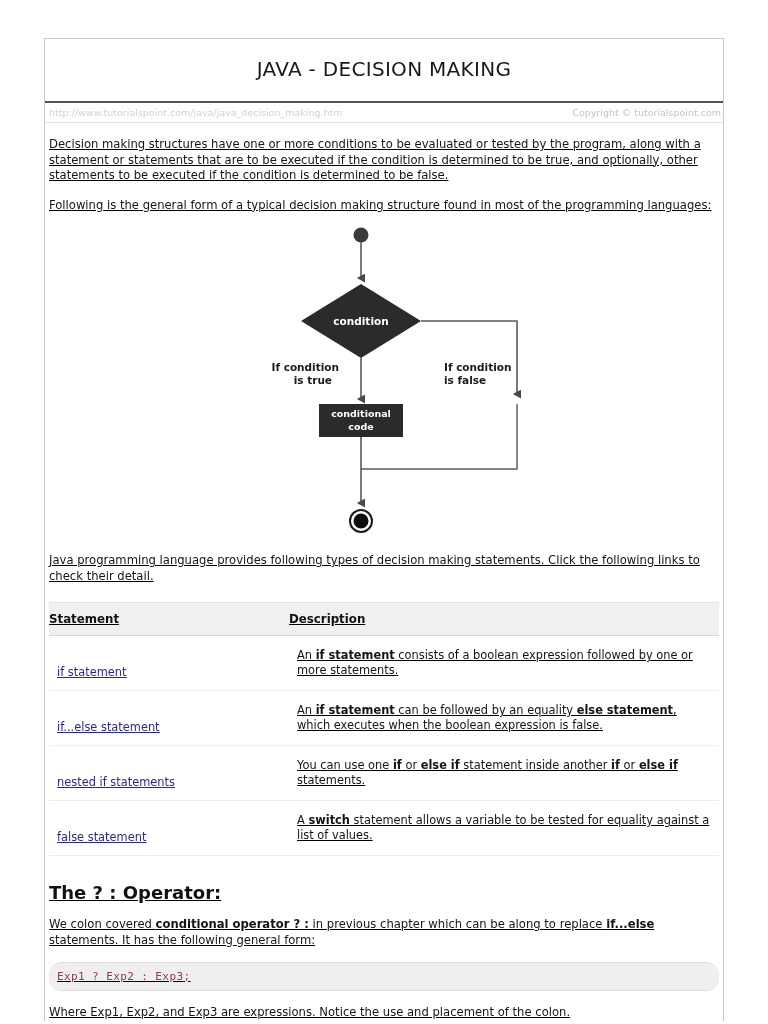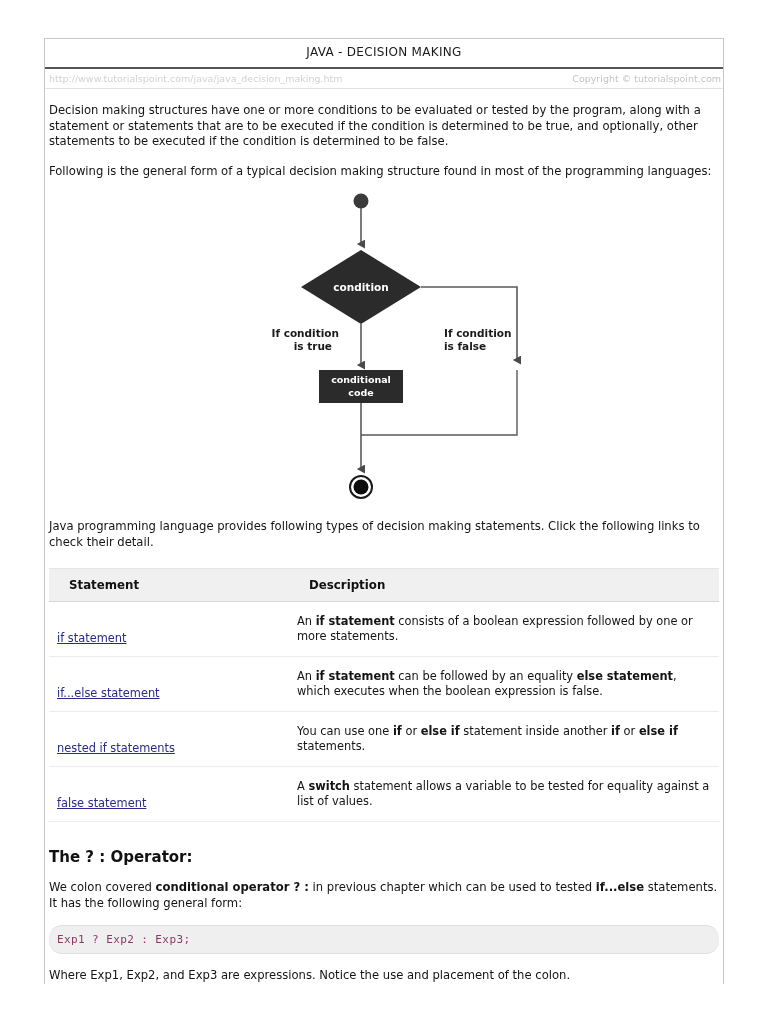--- a/index.html
+++ b/index.html
@@ -24,42 +24,42 @@
   }
 
   
   .doc-header {
     border-top: 1px solid #c8c8c8;
     border-bottom: 2px solid #555555;
     padding: 6px 0 8px 0;
     text-align: center;
   }
   .doc-title {
-    font-size: 12px;
+    font-size: 20px;
     font-weight: 400;
     letter-spacing: 0.3px;
     color: #1a1a1a;
-    margin: 0;
+    margin: 12px;
     font-family: "DejaVu Sans", sans-serif;
   }
 
   .meta-bar {
     display: flex;
     justify-content: space-between;
     align-items: center;
     padding: 4px 2px 4px 4px;
     font-size: 9.5px;
     color: #cfcfcf;
     border-bottom: 1px solid #e2e2e2;
   }
   .meta-url { color: #d2d2d2; }
   .meta-copy { color: #c4c4c4; }
 
   
-  .body-wrap { padding: 0 4px 0 4px; }
+  .body-wrap { padding: 0 4px 0 4px; text-decoration: underline; }
 
   p.para {
     font-size: 11.6px;
     line-height: 15.5px;
     color: #141414;
     margin: 14px 0 0 0;
     font-family: "DejaVu Sans", sans-serif;
   }
   p.para.tight { margin-top: 12px; }
 
@@ -77,42 +77,42 @@
     border-collapse: collapse;
     margin-top: 18px;
     font-size: 11.4px;
   }
   table.stmt-table thead th {
     background: #f0f0f0;
     text-align: left;
     font-weight: bold;
     font-size: 11.8px;
     color: #111;
-    padding: 9px 8px 9px 20px;
+    padding: 9px 8px 9px 0;
     border-bottom: 1px solid #d8d8d8;
     border-top: 1px solid #e5e5e5;
   }
   table.stmt-table thead th.col-stmt { width: 240px; }
   table.stmt-table tbody td {
     padding: 12px 8px 12px 8px;
     vertical-align: middle;
     border-bottom: 1px solid #ececec;
     color: #141414;
     line-height: 15px;
   }
   table.stmt-table tbody td.cell-link { vertical-align: bottom; padding-bottom: 10px;}
   a.stmt-link {
     color: #2a2a8c;
     text-decoration: underline;
     font-size: 11.4px;
   }
 
   
   h2.sec-head {
-    font-size: 15px;
+    font-size: 18px;
     font-weight: bold;
     color: #111;
     margin: 26px 0 0 0;
     font-family: "DejaVu Sans", sans-serif;
   }
 
   
   .code-block {
     margin-top: 14px;
     background: #efefef;
@@ -210,21 +210,21 @@
           </tr>
           <tr>
             <td class="cell-link"><a class="stmt-link" href="#">false statement</a></td>
             <td><span>A </span><b>switch</b><span> statement allows a variable to be tested for equality against a list of values.</span></td>
           </tr>
         </tbody>
     </table>
 
     <h2 class="sec-head">The ? : Operator:</h2>
 
-    <p class="para" id="operator-paragraph"><span>We colon covered </span><b>conditional operator ? :</b><span> in previous chapter which can be used to tested </span><b>if...else</b><span> statements. It has the following general form:</span></p>
+    <p class="para" id="operator-paragraph"><span>We colon covered </span><b>conditional operator ? :</b><span> in previous chapter which can be along to replace </span><b>if...else</b><span> statements. It has the following general form:</span></p>
 
     <div class="code-block">
       <code id="code-line"><span class="tok-id">Exp1</span><span class="tok-op"> ? </span><span class="tok-id">Exp2</span><span class="tok-op"> : </span><span class="tok-id">Exp3</span><span class="tok-op">;</span></code>
     </div>
 
     <p class="para tail-para">Where Exp1, Exp2, and Exp3 are expressions. Notice the use and placement of the colon.</p>
 
   </div>
 </div>
 

